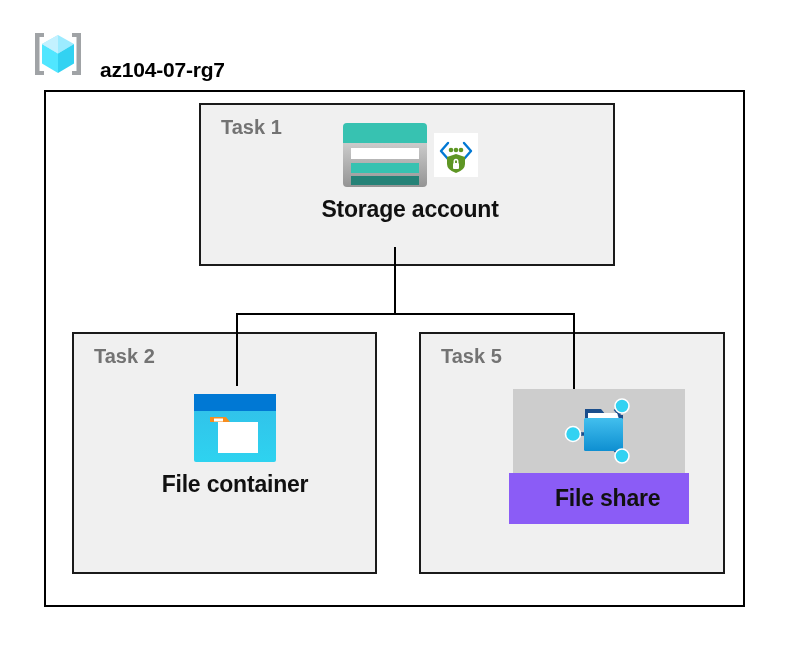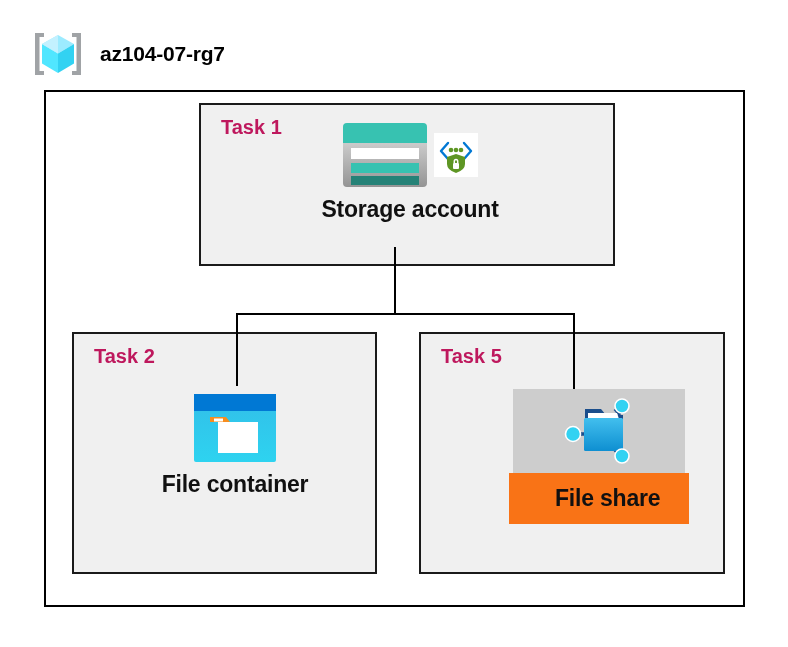--- a/index.html
+++ b/index.html
@@ -16,21 +16,21 @@
     font-family: "Liberation Sans", sans-serif;
     -webkit-font-smoothing: antialiased;
   }
 
   
   .rg-header {
     position: absolute;
     left: 30px;
     top: 26px;
     display: flex;
-    align-items: center;
+    align-items: flex-end;
     gap: 14px;
   }
   .rg-icon {
     width: 56px;
     height: 56px;
     display: block;
   }
   .rg-title {
     font-size: 21px;
     font-weight: bold;
@@ -61,21 +61,21 @@
   .task-box-1 { left: 199px; top: 103px; width: 416px; height: 163px; }
   .task-box-2 { left: 72px;  top: 332px; width: 305px; height: 242px; }
   .task-box-3 { left: 419px; top: 332px; width: 306px; height: 242px; }
 
   .task-label {
     position: absolute;
     left: 20px;
     top: 11px;
     font-size: 20px;
     font-weight: bold;
-    color: #be185d;
+    color: #737373;
     white-space: nowrap;
   }
 
   
   .node {
     position: absolute;
     display: flex;
     flex-direction: column;
     align-items: center;
   }
@@ -98,21 +98,21 @@
   .node-storage { left: 330px; top: 122px; width: 160px; }
   .node-blob    { left: 155px; top: 393px; width: 160px; }
   .node-fileshare { left: 509px; top: 389px; width: 180px; }
 
   
   .node-fileshare .node-icons {
     background: #CDCDCD;
     padding: 4px 44px 8px 44px;
   }
   .node-fileshare .node-caption {
-    background: #f97316;
+    background: #8b5cf6;
     margin-top: 0;
     padding: 12px 46px 12px 46px;
     width: 100%;
     box-sizing: border-box;
     text-align: left;
   }
 
   
   .conn {
     position: absolute;

